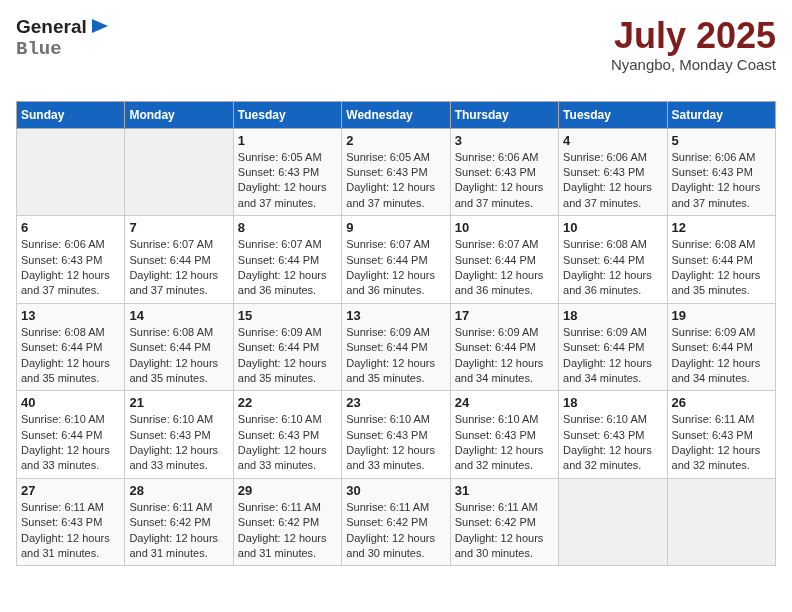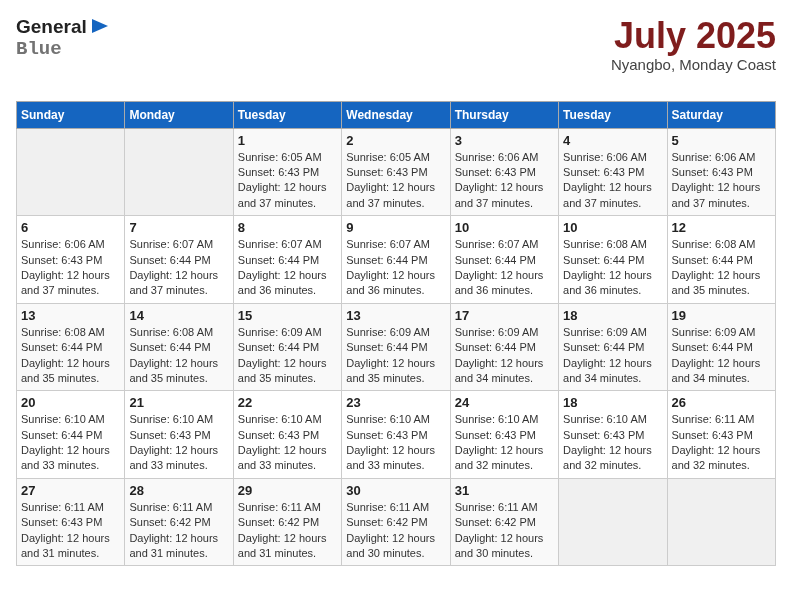--- a/index.html
+++ b/index.html
@@ -243,21 +243,21 @@
         </td>
         <td>
           <span class="day-number">19</span>
           <div class="day-detail" style="white-space: pre-line;">Sunrise: 6:09 AM
 Sunset: 6:44 PM
 Daylight: 12 hours and 34 minutes.</div>
         </td>
       </tr>
       <tr>
         <td>
-          <span class="day-number">20</span>
+          <span class="day-number">40</span>
           <div class="day-detail" style="white-space: pre-line;">Sunrise: 6:10 AM
 Sunset: 6:44 PM
 Daylight: 12 hours and 33 minutes.</div>
         </td>
         <td>
           <span class="day-number">21</span>
           <div class="day-detail" style="white-space: pre-line;">Sunrise: 6:10 AM
 Sunset: 6:43 PM
 Daylight: 12 hours and 33 minutes.</div>
         </td>

